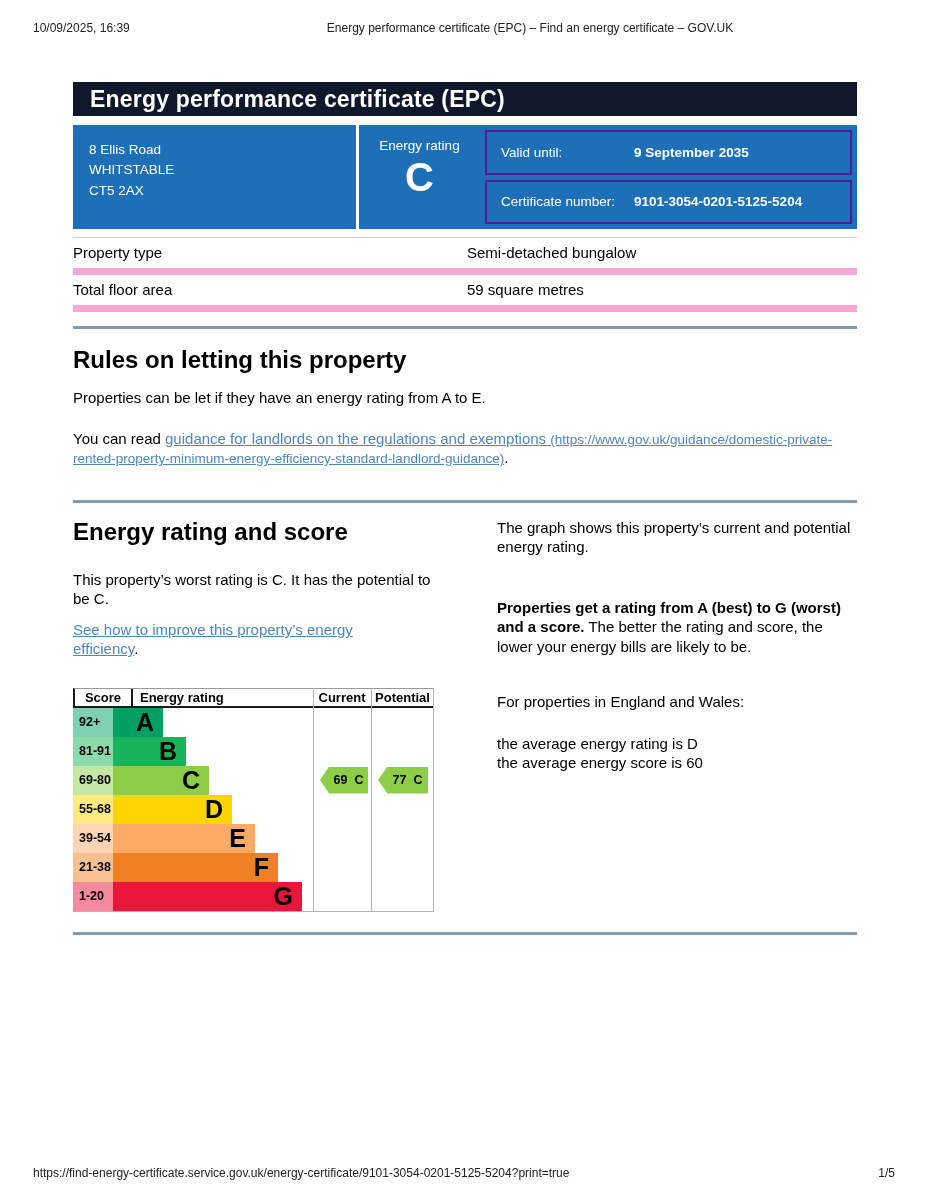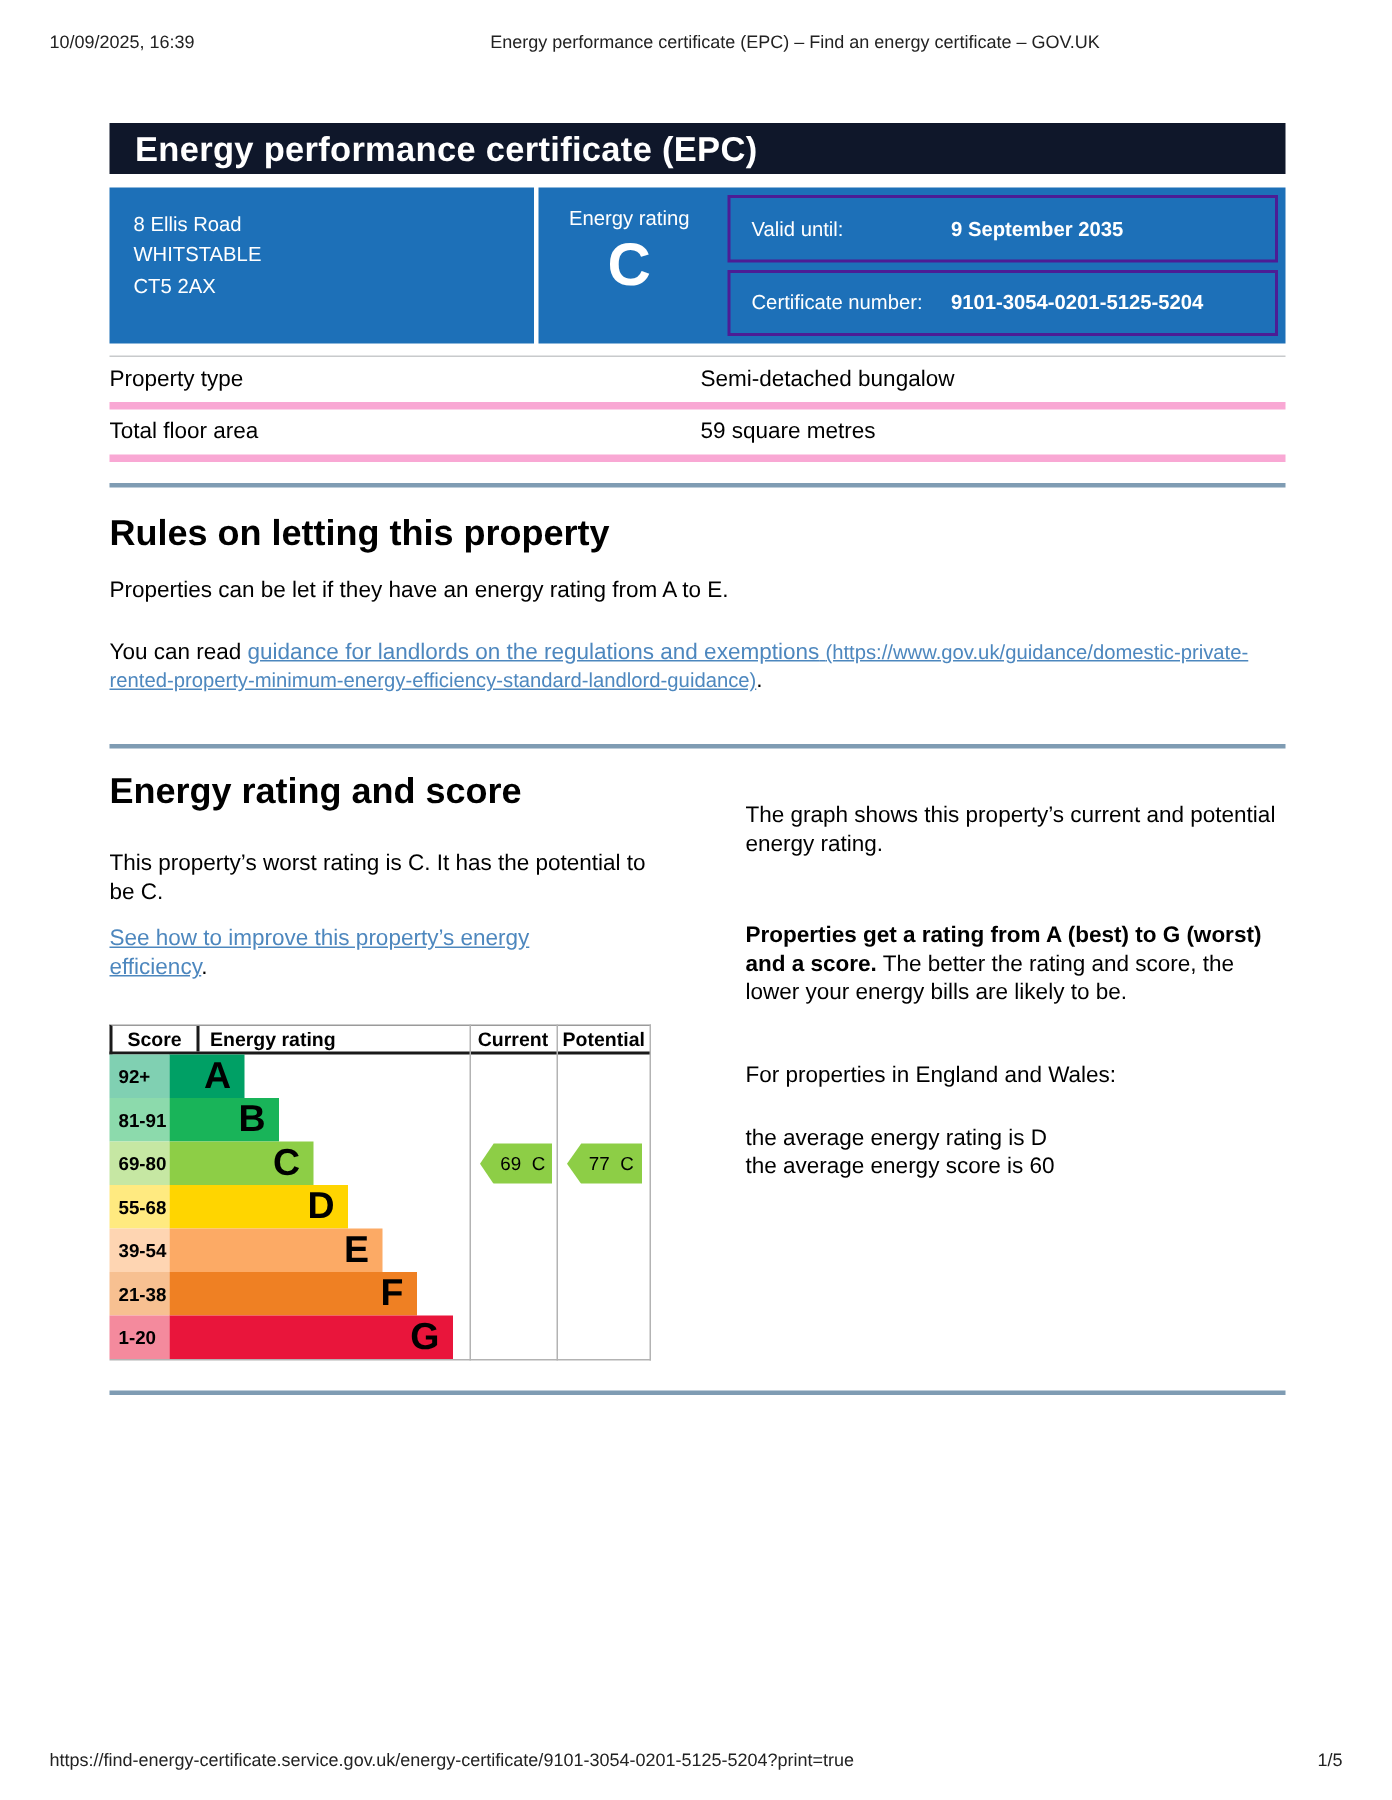--- a/index.html
+++ b/index.html
@@ -28,60 +28,60 @@
   .sb-vdivider { width: 3px; background: #fff; }
   .sb-rating { width: 121px; background: var(--brand); text-align: center; padding-top: 13px; }
   .sb-rating-label { font-size: 13.5px; }
   .sb-rating-letter { font-size: 40px; font-weight: bold; line-height: 1.1; margin-top: 2px; }
   .sb-details { flex: 1; background: var(--brand); display: flex; flex-direction: column; padding: 5px; gap: 5px; }
   .sb-cell { flex: 1; border: 2px solid #4c1d95; display: flex; align-items: center; padding-left: 14px; }
   .sb-cell-label { width: 133px; font-size: 13.5px; }
   .sb-cell-value { font-size: 13.5px; font-weight: bold; }
 
   .prop-table { margin-top: 8px; border-top: 1px solid #c8cacc; font-size: 15px; }
-  .prop-row { display: flex; padding: 6px 0 7px 0; border-bottom: 5px solid #f9a8d4; }
+  .prop-row { display: flex; padding: 6px 0 7px 0; border-bottom: 7px solid #f9a8d4; }
   .prop-label { width: 394px; }
 
   .hr-blue { border: none; border-top: 3px solid #7f9cb3; margin: 0; }
   .hr-1 { margin-top: 14px; }
   .hr-2 { margin-top: 33px; }
   .hr-3 { margin-top: 20px; }
 
   h2 { font-size: 24px; font-weight: bold; margin: 0; }
   .rules-heading { margin-top: 17px; }
   p { font-size: 15px; line-height: 1.27; margin: 0; }
   .rules-p1 { margin-top: 14px; }
   .rules-p2 { margin-top: 22px; }
   a { color: #4d87be; text-decoration: underline; cursor: pointer; }
   .link-url { font-size: 13.5px; }
 
   .two-col { display: flex; margin-top: 15px; }
   .col-left { width: 361px; }
   .col-right { width: 360px; margin-left: 63px; }
   .rating-p1 { margin-top: 24px; }
   .improve-link-p { margin-top: 12px; max-width: 312px; }
-  .graph-p1 { margin-top: 20px; }
+  .graph-p1 { margin-top: 0; }
   .graph-p2 { margin-top: 42px; }
   .graph-p3 { margin-top: 36px; }
   .graph-avg { margin-top: 23px; }
 
   
   .epc-chart { position: relative; margin-top: 29px; width: 361px; }
   .epc-vline { position: absolute; top: 0; bottom: 0; width: 1px; background: #b3b3b3; }
   .epc-header { display: flex; height: 20px; align-items: center; border-top: 1px solid #9a9a9a; border-bottom: 2px solid #1a1a1a; border-left: 2px solid #1a1a1a; font-size: 13px; font-weight: bold; }
   .h-score { width: 56px; text-align: center; }
   .h-divider { width: 2px; align-self: stretch; background: #1a1a1a; }
   .h-rating { flex: 1; padding-left: 7px; }
   .h-current { width: 58px; text-align: center; }
   .h-potential { width: 63px; text-align: center; }
   .epc-body { border-bottom: 1px solid #b3b3b3; }
   .epc-row { display: flex; height: 29px; }
   .r-score { width: 40px; display: flex; align-items: center; padding-left: 6px; font-size: 12.5px; font-weight: bold; }
   .r-bar { display: flex; align-items: center; justify-content: flex-end; padding-right: 9px; font-size: 25px; font-weight: bold; line-height: 1; }
-  .epc-arrow { position: absolute; top: 79px; height: 27px; display: flex; align-items: center; justify-content: center; gap: 7px; padding-left: 9px; font-size: 12.5px; font-weight: normal; clip-path: polygon(0% 50%, 19% 0%, 100% 0%, 100% 100%, 19% 100%); }
+  .epc-arrow { position: absolute; top: 79px; height: 27px; display: flex; align-items: center; justify-content: center; gap: 7px; padding-left: 9px; font-size: 12.5px; font-weight: bold; clip-path: polygon(0% 50%, 19% 0%, 100% 0%, 100% 100%, 19% 100%); }
   .arrow-current { left: 247px; width: 48px; }
   .arrow-potential { left: 305px; width: 50px; }
 </style>
 </head>
 <body>
 
 <div class="print-header">
   <span class="ph-date">10/09/2025, 16:39</span>
   <div class="ph-title">Energy performance certificate (EPC) – Find an energy certificate – GOV.UK</div>
 </div>

